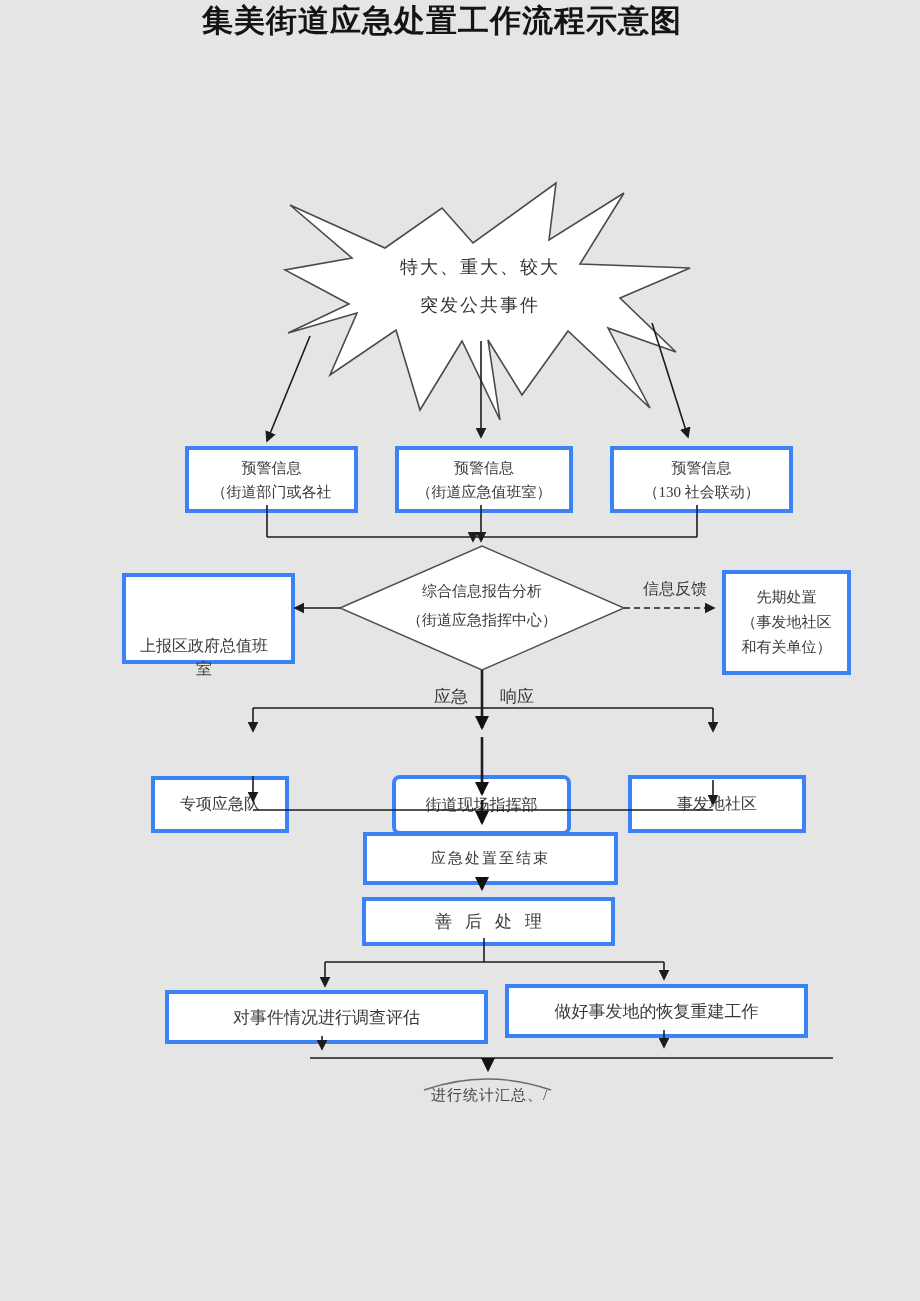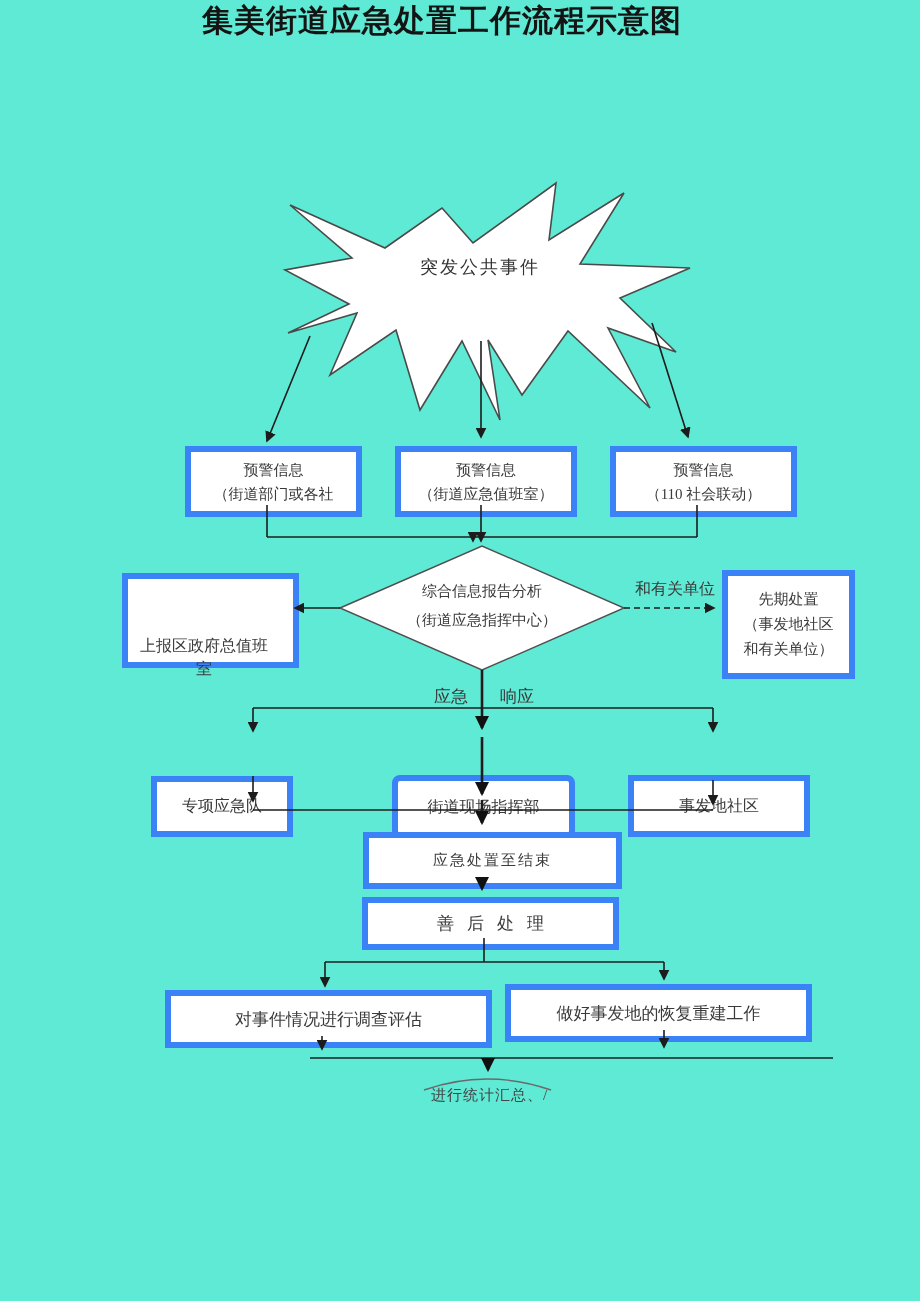--- a/index.html
+++ b/index.html
@@ -1,20 +1,20 @@
 <!DOCTYPE html>
 <html><head>
 <meta charset="utf-8">
 <style>
   html,body{margin:0;padding:0;background:#ffffff;}
-  #page{position:relative;width:920px;height:1301px;background:#5eead4;overflow:hidden;
+  #page{position:relative;width:920px;height:1301px;background:#e5e5e5;overflow:hidden;
         font-family:"Liberation Serif","DejaVu Serif",serif;color:#3a3a3a;}
   .svg-layer{position:absolute;left:0;top:0;width:920px;height:1301px;pointer-events:none;}
   #shapes{z-index:0;}
-  .box{position:absolute;border:6px solid #3b82f6;background:#ffffff;z-index:1;
+  .box{position:absolute;border:4px solid #3b82f6;background:#ffffff;z-index:1;
        display:flex;flex-direction:column;align-items:center;justify-content:center;
        text-align:center;}
   .txt{position:absolute;z-index:1;text-align:center;}
   #connectors{z-index:2;}
   .title{font-family:"Liberation Sans","DejaVu Sans",sans-serif;font-weight:700;
          font-size:31px;color:#141414;letter-spacing:1px;}
   .burst-text{font-size:18px;line-height:38px;letter-spacing:2px;color:#333;}
   .wline{font-size:15px;line-height:24px;}
   .dline{font-size:15px;line-height:29px;}
   .small-label{font-size:16px;color:#3a3a3a;}
@@ -32,48 +32,49 @@
 
   <svg id="shapes" class="svg-layer" viewBox="0 0 920 1301" xmlns="http://www.w3.org/2000/svg">
     <polygon points="290,205 385,248 442,208 473,243 556,183 549,240 624,193 580,264 690,268 620,298 676,352 608,328 650,408 568,331 522,395 488,340 500,420 462,341 420,410 396,330 330,375 357,313 288,333 349,304 285,270 352,258" fill="#ffffff" stroke="#4a4a4a" stroke-width="1.6" stroke-linejoin="miter"></polygon>
     <polygon points="340,608 482,546 624,608 482,670" fill="#ffffff" stroke="#4f4f4f" stroke-width="1.4"></polygon>
     <path d="M424,1090 Q487,1068 551,1090" fill="none" stroke="#6a6a6a" stroke-width="1.4"></path>
   </svg>
 
   <div class="txt title" style="left:0;top:128;width:884px;">集美街道应急处置工作流程示意图</div>
 
   <div class="txt burst-text" style="left:350px;top:248px;width:260px;">
+    <div>特大、重大、较大</div>
     <div>突发公共事件</div>
   </div>
 
   <div class="box" style="left:185px;top:446px;width:165px;height:59px;">
     <div class="wline">预警信息</div>
     <div class="wline">（街道部门或各社</div>
   </div>
   <div class="box" style="left:395px;top:446px;width:170px;height:59px;">
     <div class="wline">预警信息</div>
     <div class="wline">（街道应急值班室）</div>
   </div>
   <div class="box" style="left:610px;top:446px;width:175px;height:59px;">
     <div class="wline">预警信息</div>
-    <div class="wline">（110 社会联动）</div>
+    <div class="wline">（130 社会联动）</div>
   </div>
 
   <div class="txt dline" style="left:358px;top:577px;width:248px;">
     <div>综合信息报告分析</div>
     <div>（街道应急指挥中心）</div>
   </div>
 
   <div class="box" style="left:122px;top:573px;width:165px;height:83px;"></div>
   <div class="txt report" style="left:118px;top:634px;width:172px;">
     <div>上报区政府总值班</div>
     <div>室</div>
   </div>
 
-  <div class="txt small-label" style="left:632px;top:579px;width:86px;">和有关单位</div>
+  <div class="txt small-label" style="left:632px;top:579px;width:86px;">信息反馈</div>
 
   <div class="box" style="left:722px;top:570px;width:121px;height:97px;">
     <div class="dline" style="line-height:25px;">先期处置</div>
     <div class="dline" style="line-height:25px;">（事发地社区</div>
     <div class="dline" style="line-height:25px;">和有关单位）</div>
   </div>
 
   <div class="txt small-label" style="left:428px;top:685px;width:46px;font-size:17px;">应急</div>
   <div class="txt small-label" style="left:494px;top:685px;width:46px;font-size:17px;">响应</div>
 

